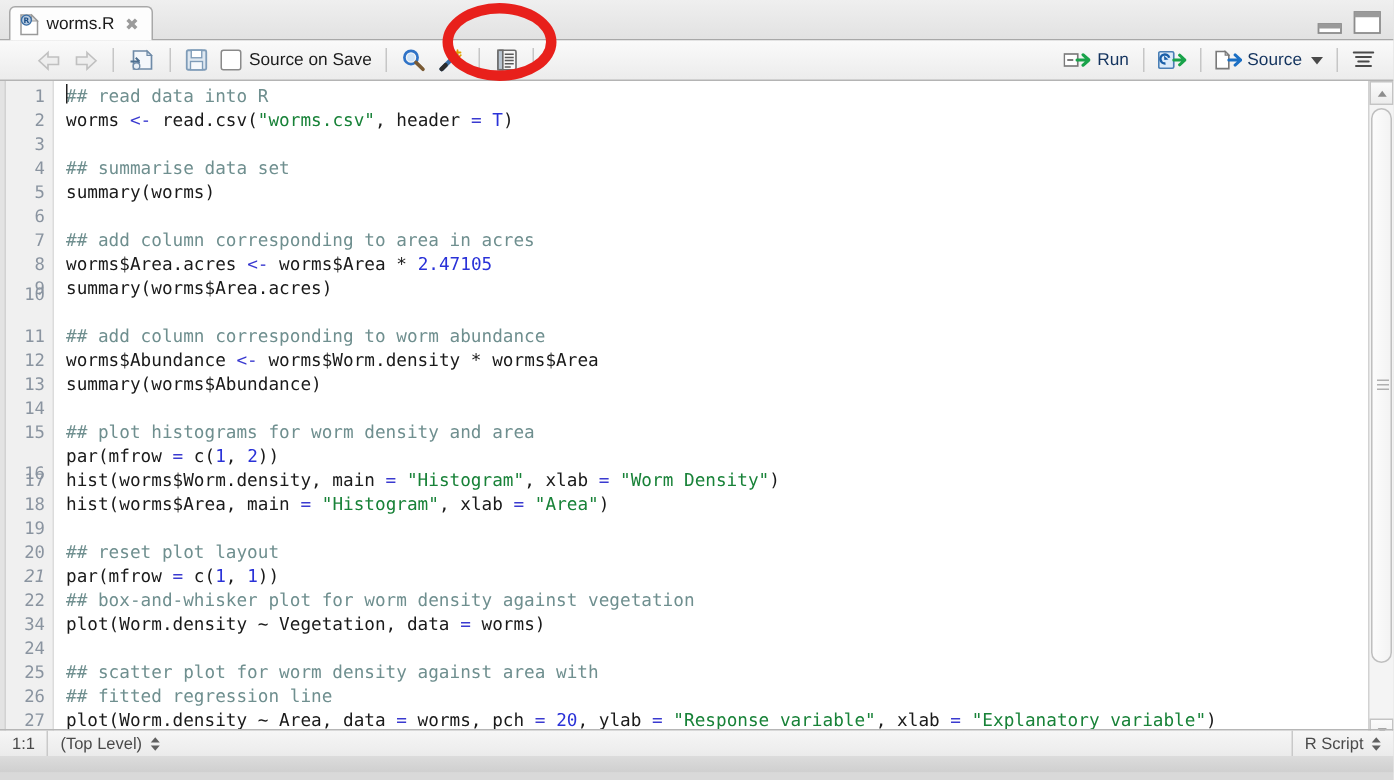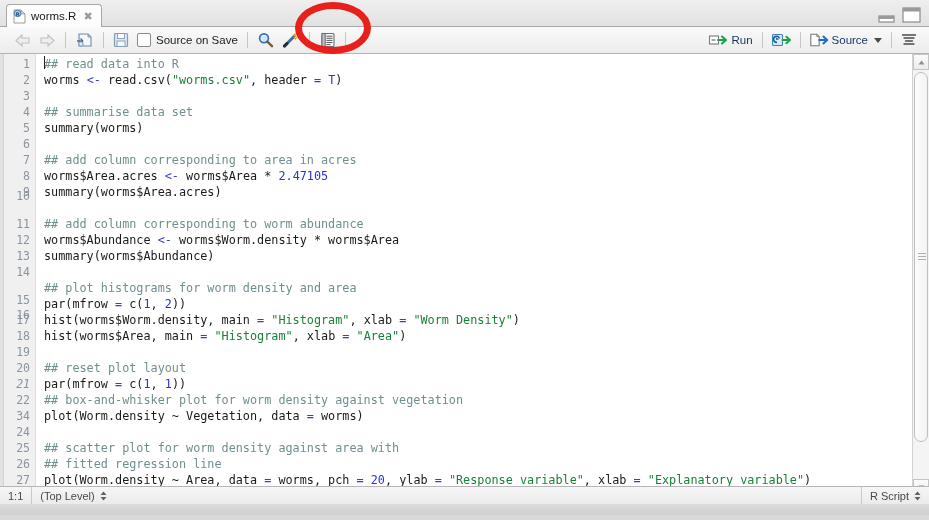--- a/index.html
+++ b/index.html
@@ -52,21 +52,21 @@
 
   
   .toolbar {
     position: absolute; left: 0; top: 27px;
     width: 929px; height: 27px;
     background: linear-gradient(#fafafa, #ececec);
     border-bottom: 1px solid #b4b4b4;
     box-sizing: border-box;
     display: flex; align-items: center;
   }
-  .tb-left { display: flex; align-items: center; padding-left: 10px; }
+  .tb-left { display: flex; align-items: center; padding-left: 20px; }
   .tb-right { margin-left: auto; display: flex; align-items: center; padding-right: 8px; }
   .tb-item { display: flex; align-items: center; height: 22px; padding: 0 4px; }
   .tb-sep {
     width: 1px; height: 16px; background: #c6c6c6;
     margin: 0 5px; flex: none;
   }
   .tb-text { font-size: 11.5px; color: #1c1c1c; white-space: nowrap; }
   .chk {
     width: 12px; height: 12px; border: 1px solid #8a8a8a;
     background: #fff; border-radius: 2px; margin-right: 5px; flex: none;
@@ -339,21 +339,21 @@
           <div class="lnum" style="top: 66px;">5</div>
           <div class="lnum" style="top: 82px;">6</div>
           <div class="lnum" style="top: 98px;">7</div>
           <div class="lnum" style="top: 114px;">8</div>
           <div class="lnum" style="top: 130px;">9</div>
           <div class="lnum" style="top: 134px;">10</div>
           <div class="lnum" style="top: 162px;">11</div>
           <div class="lnum" style="top: 178px;">12</div>
           <div class="lnum" style="top: 194px;">13</div>
           <div class="lnum" style="top: 210px;">14</div>
-          <div class="lnum" style="top: 226px; margin-top: 12px;">15</div>
+          <div class="lnum" style="top: 226px;">15</div>
           <div class="lnum" style="top: 253px;">16</div>
           <div class="lnum" style="top: 258px;">17</div>
           <div class="lnum" style="top: 274px;">18</div>
           <div class="lnum" style="top: 290px; margin-left: 10px;">19</div>
           <div class="lnum" style="top: 306px;">20</div>
           <div class="lnum" style="top: 322px; font-style: italic;">21</div>
           <div class="lnum" style="top: 338px;">22</div>
           <div class="lnum" style="top: 354px;">34</div>
           <div class="lnum" style="top: 370px;">24</div>
           <div class="lnum" style="top: 386px;">25</div>

